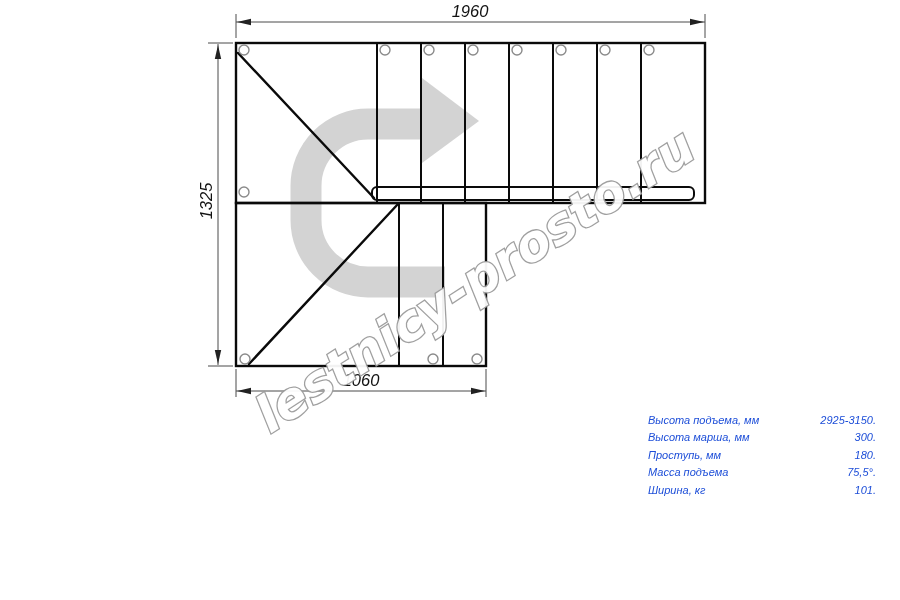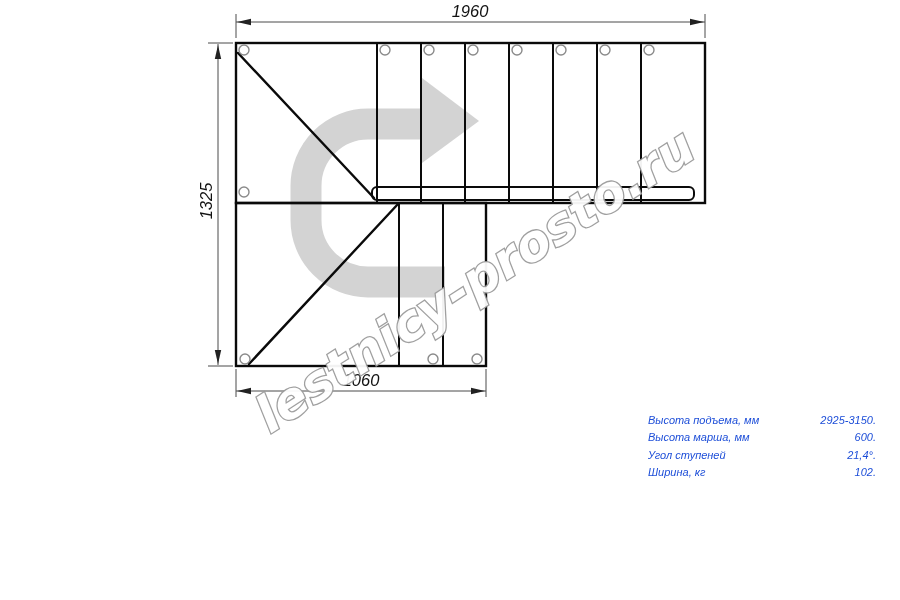--- a/index.html
+++ b/index.html
@@ -126,24 +126,28 @@
     <text class="wm" transform="translate(270 434) rotate(-33)">lestnicy-prosto.ru</text>
   </svg>
 
   <div class="specs">
     <div class="spec-row">
       <span class="spec-label">Высота подъема, мм</span>
       <span class="spec-value">2925-3150.</span>
     </div>
     <div class="spec-row">
       <span class="spec-label">Высота марша, мм</span>
-      <span class="spec-value">600.</span>
+      <span class="spec-value">300.</span>
     </div>
     <div class="spec-row">
-      <span class="spec-label">Угол ступеней</span>
-      <span class="spec-value">21,4°.</span>
+      <span class="spec-label">Проступь, мм</span>
+      <span class="spec-value">180.</span>
+    </div>
+    <div class="spec-row">
+      <span class="spec-label">Масса подъема</span>
+      <span class="spec-value">75,5°.</span>
     </div>
     <div class="spec-row">
       <span class="spec-label">Ширина, кг</span>
-      <span class="spec-value">102.</span>
+      <span class="spec-value">101.</span>
     </div>
   </div>
 </div>
 
 </body></html>

